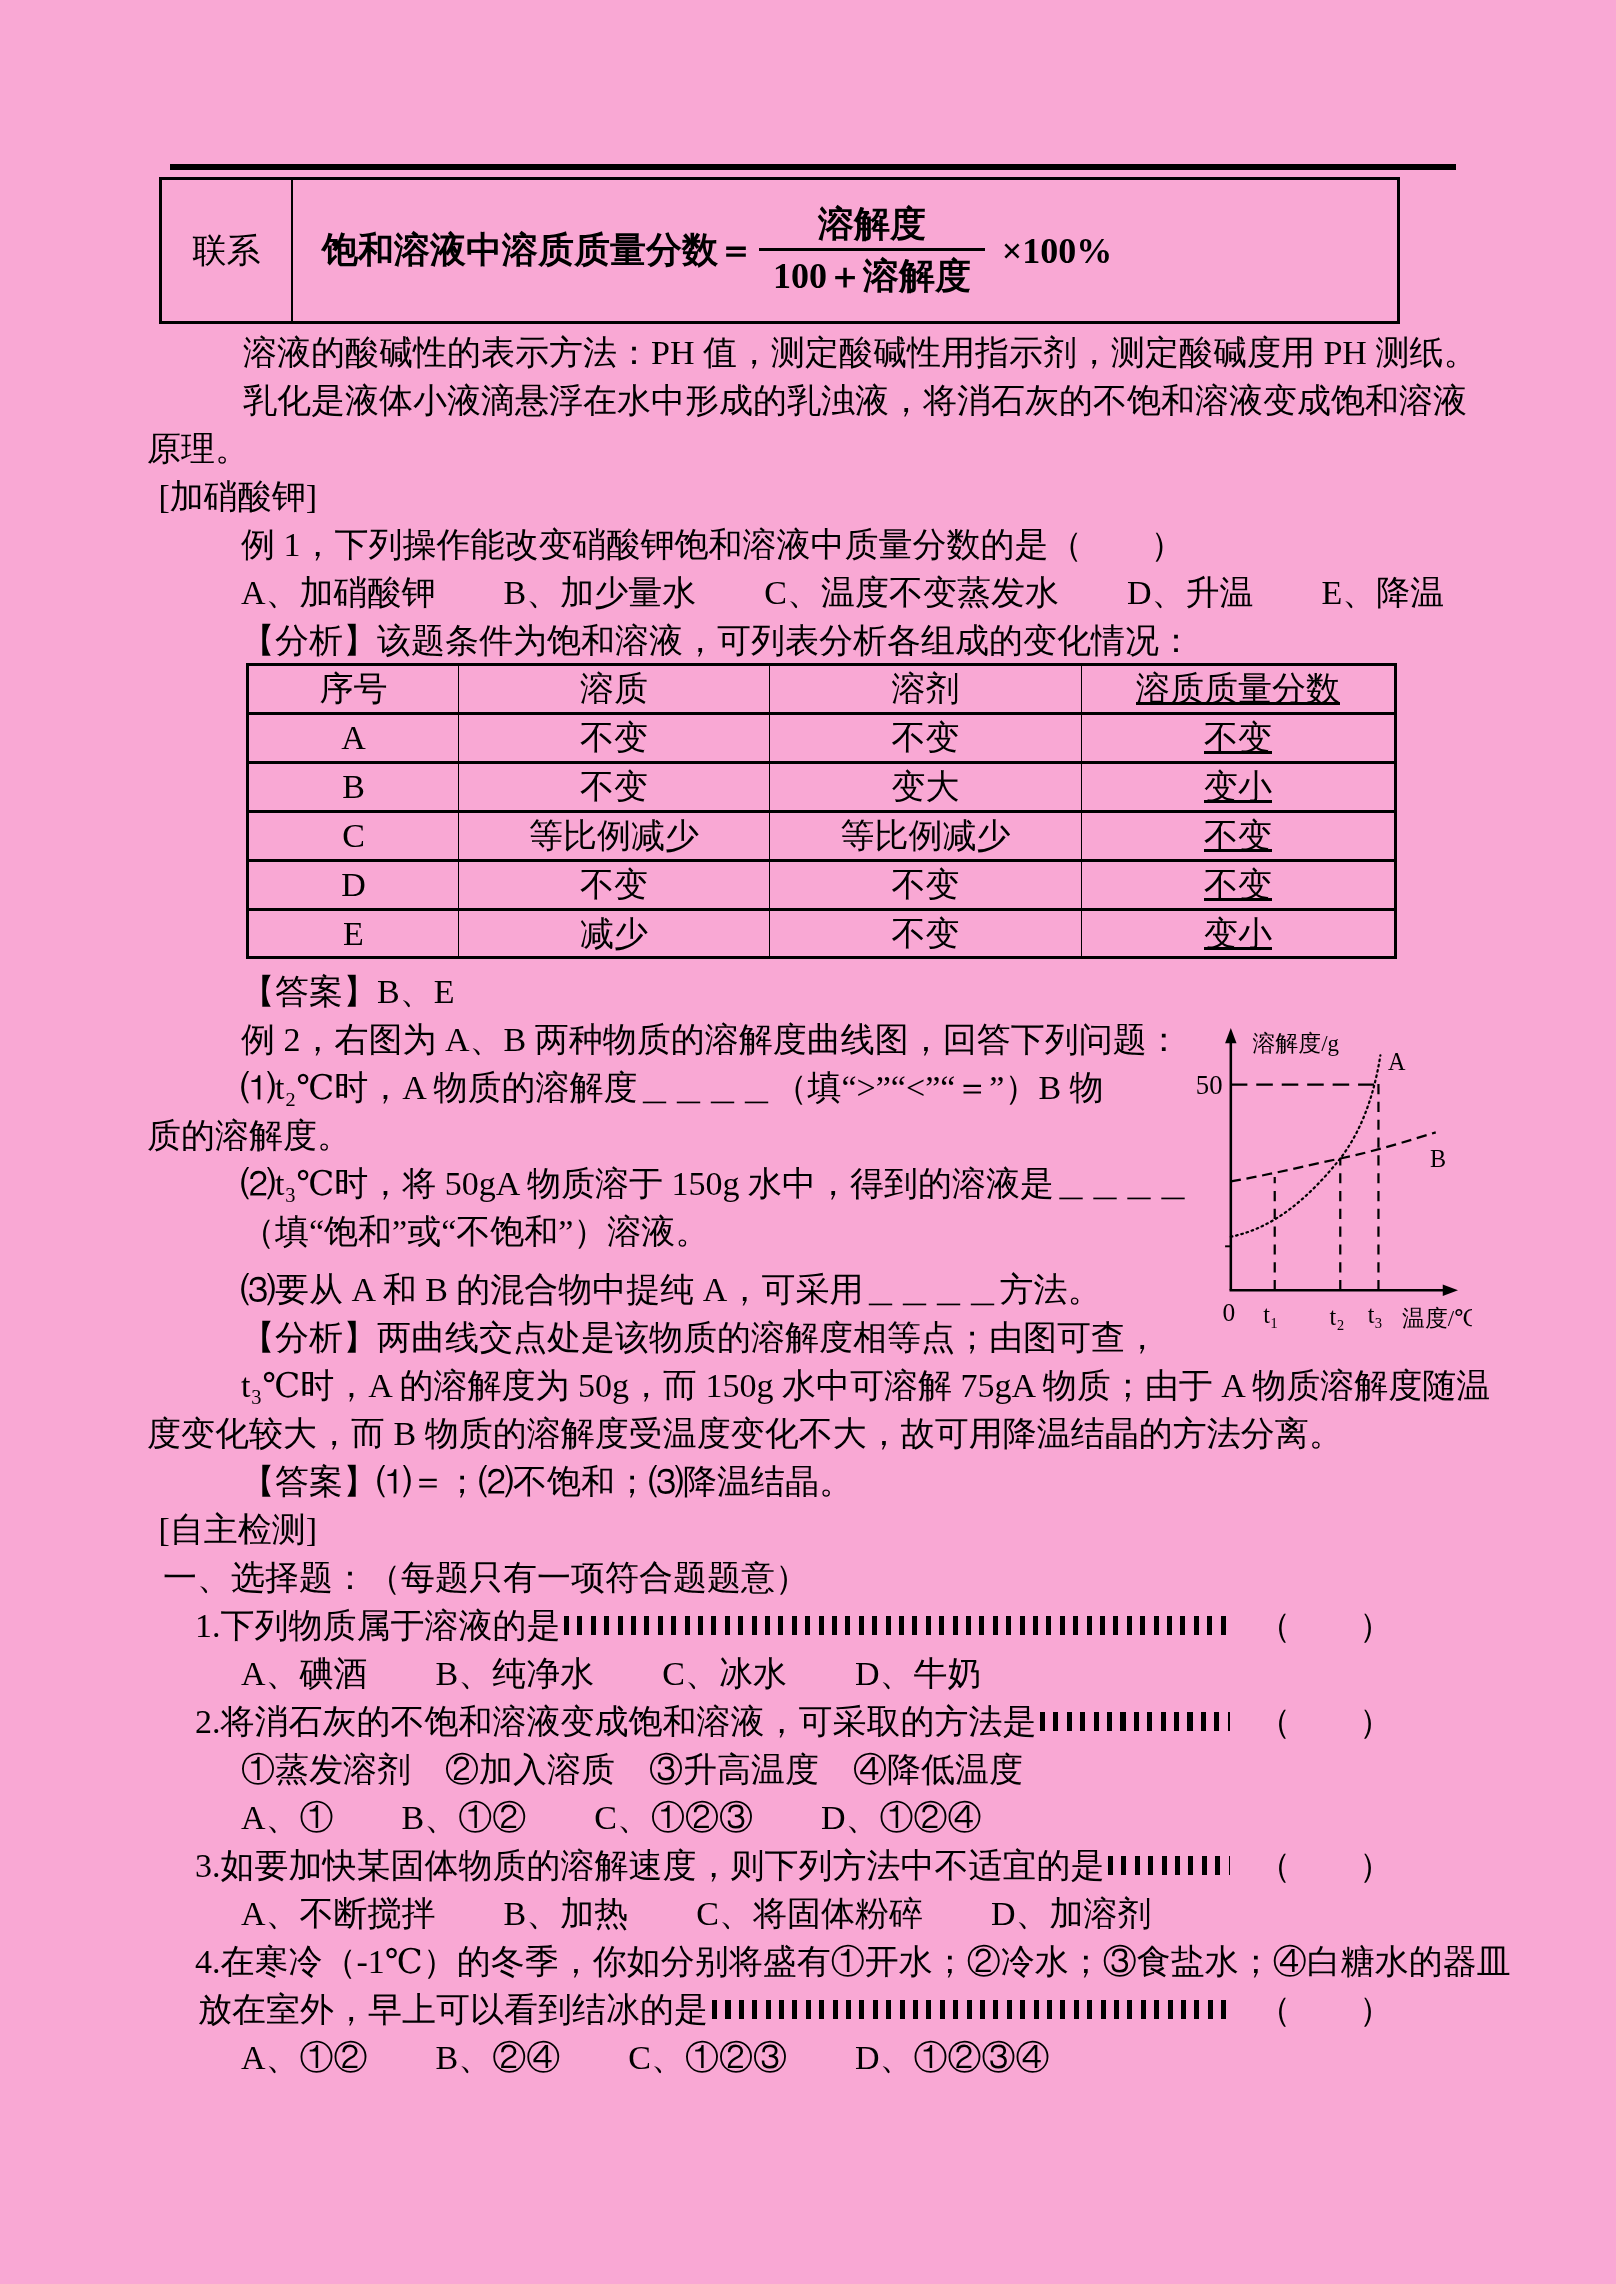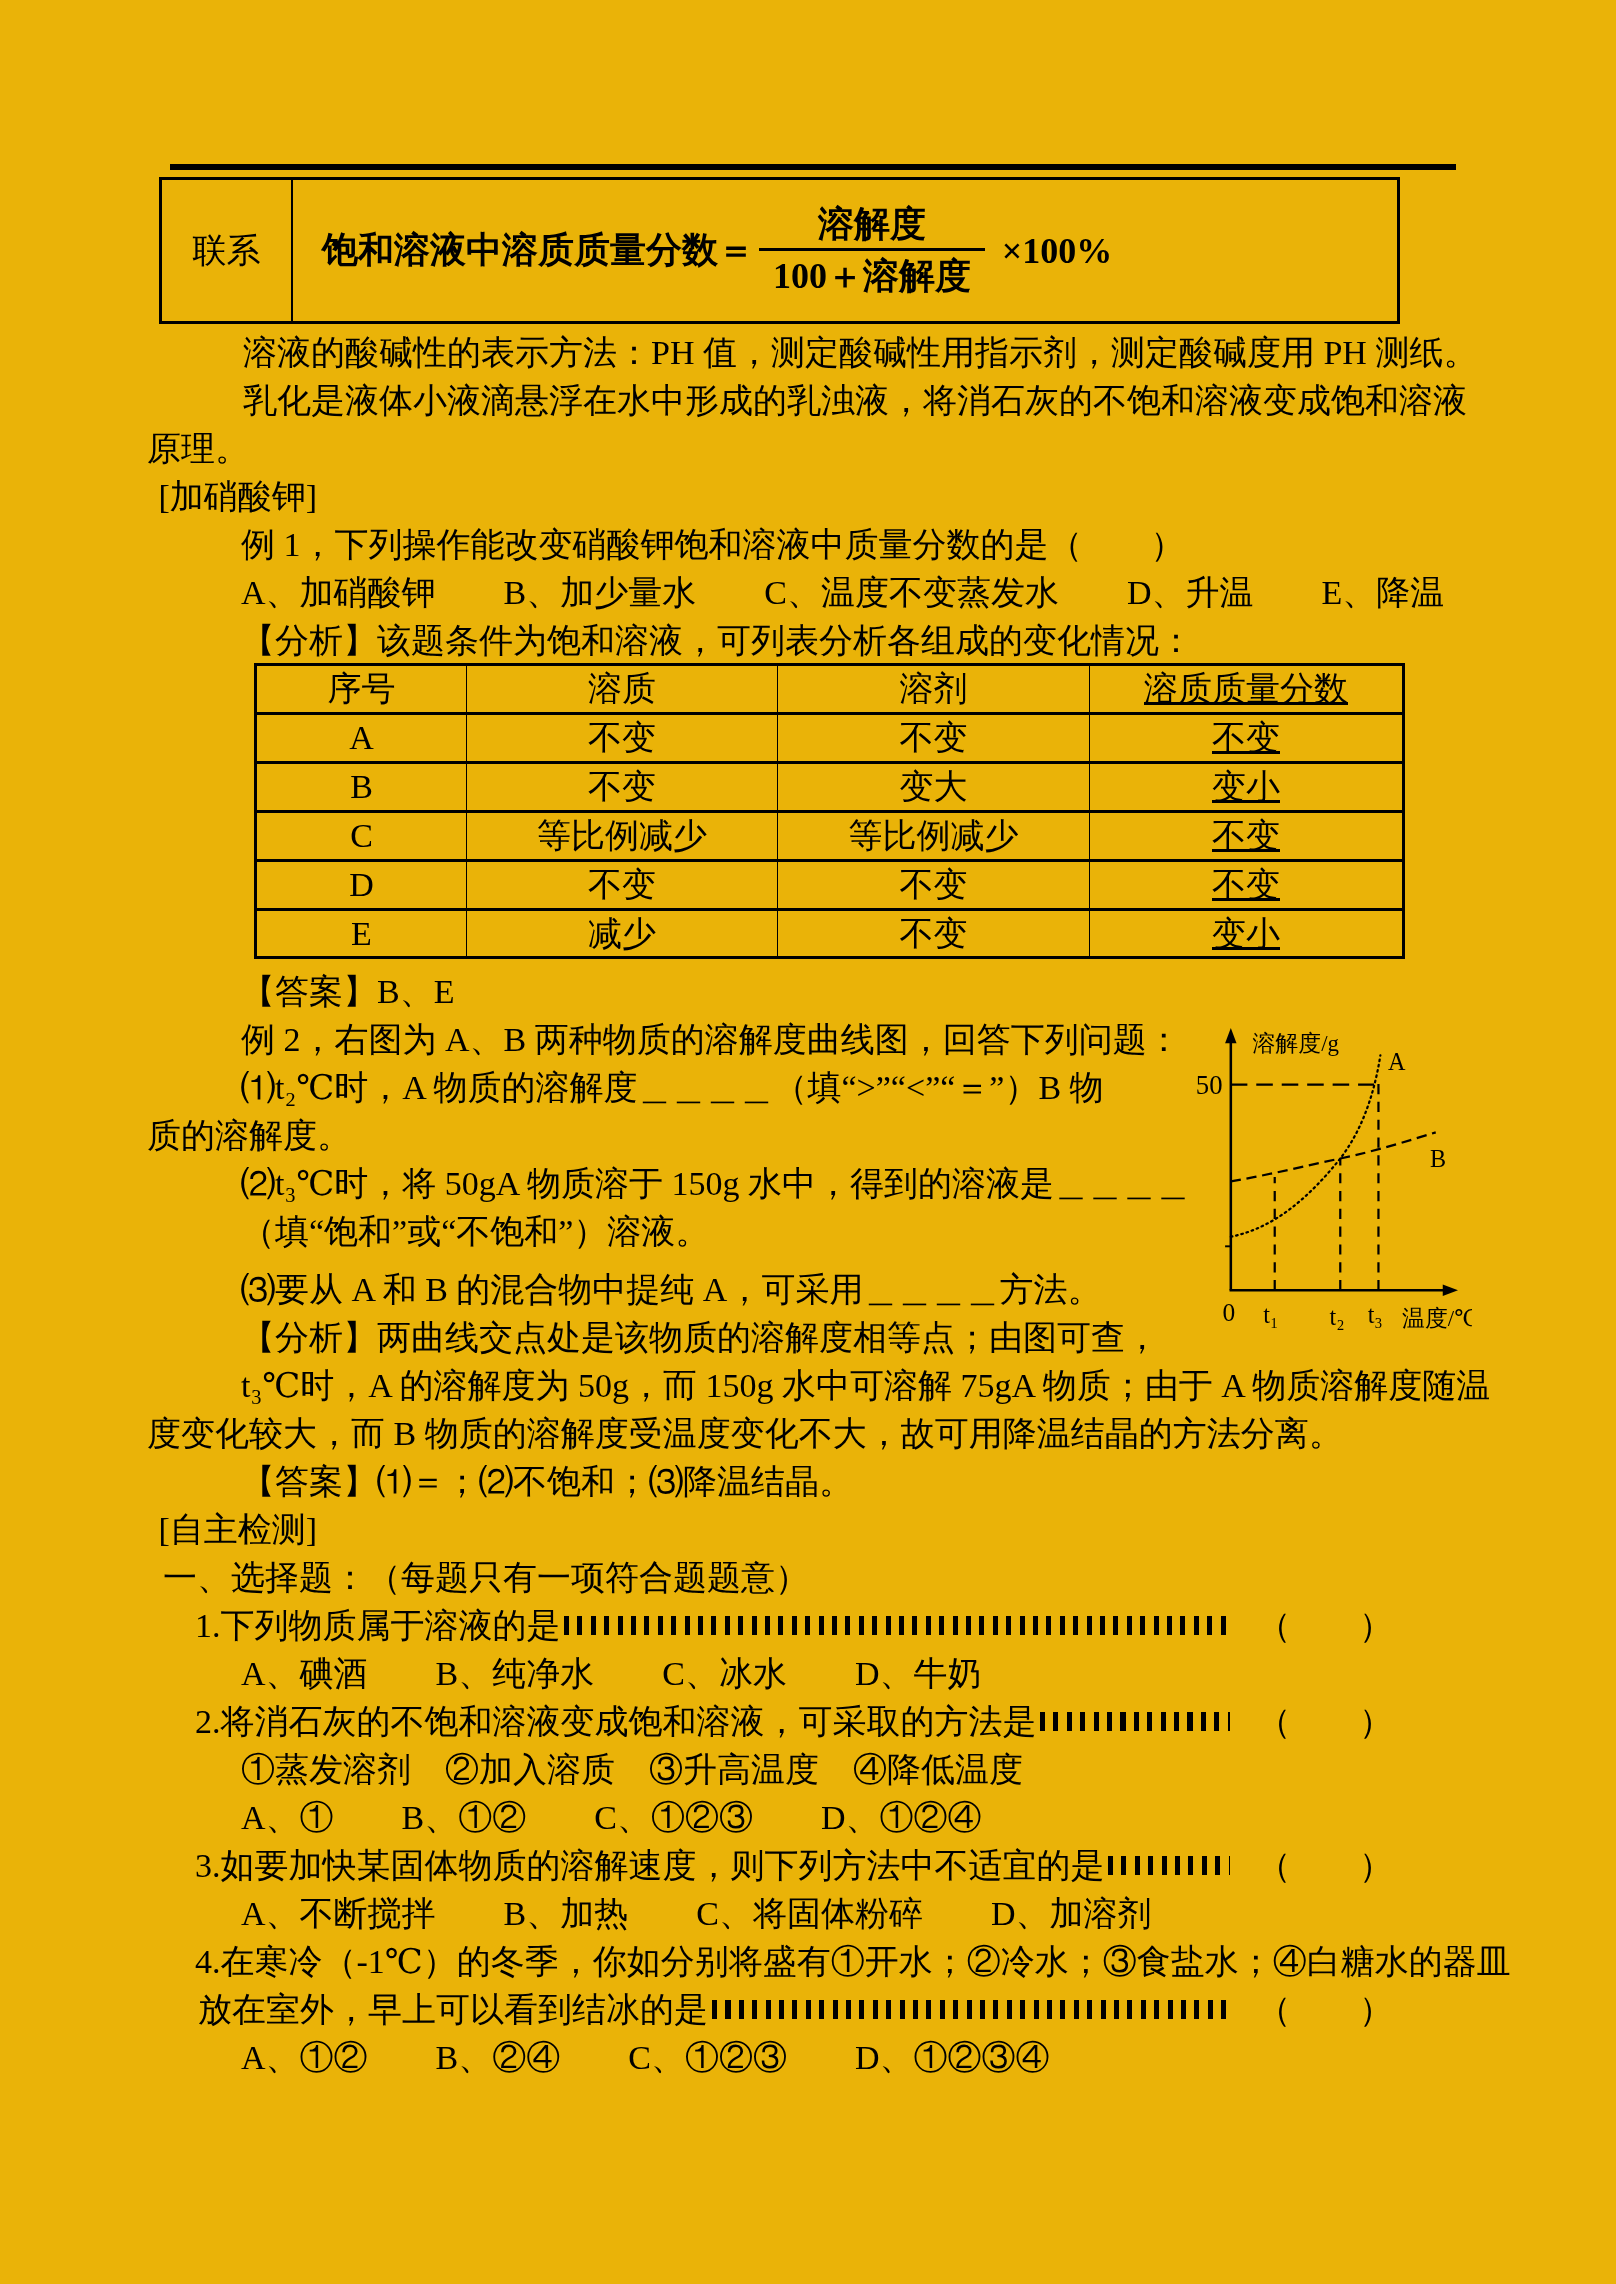--- a/index.html
+++ b/index.html
@@ -1,19 +1,19 @@
 <!DOCTYPE html>
 <html style="font-size:10.2px"><head>
 <meta charset="utf-8">
 <style>
   html,body{margin:0;padding:0;background:#e8e8e8;}
   .page{
     position:relative;
     width:1616px;height:2284px;
-    background:#eab308;
+    background:#f9a8d4;
     font-family:"Liberation Serif","DejaVu Serif",serif;
     color:#000;
     overflow:hidden;
   }
   
   .toprule{position:absolute;left:170px;top:164px;width:1286px;height:5.7px;background:#000;}
 
   
   .t1{
     position:absolute;left:159px;top:177px;width:1241px;height:147px;
@@ -46,21 +46,21 @@
   .leader{flex:1;position:relative;min-width:38px;}
   .leader::before{
     content:"";position:absolute;left:3.8px;right:27px;top:50%;margin-top:-9.6px;height:19px;
     background:repeating-linear-gradient(90deg,#000 0 5.1px,transparent 5.1px 13.4px);
   }
   .w1{width:1198px;}
   .w4{width:1195px;}
 
   
   .t2{
-    position:absolute;left:254px;top:663px;width:1151px;height:296px;
+    position:absolute;left:246px;top:663px;width:1151px;height:296px;
     border:3.8px solid #000;box-sizing:border-box;
     display:grid;grid-template-columns:210px 311px 312px 1fr;grid-auto-rows:1fr;
   }
   .t2 .cell{
     border-right:1.9px solid #000;border-bottom:3.2px solid #000;
     display:flex;align-items:center;justify-content:center;
     font-size:34px;box-sizing:border-box;
   }
   .t2 .lastc{border-right:none;text-decoration:underline;}
   .t2 .lastr{border-bottom:none;}

